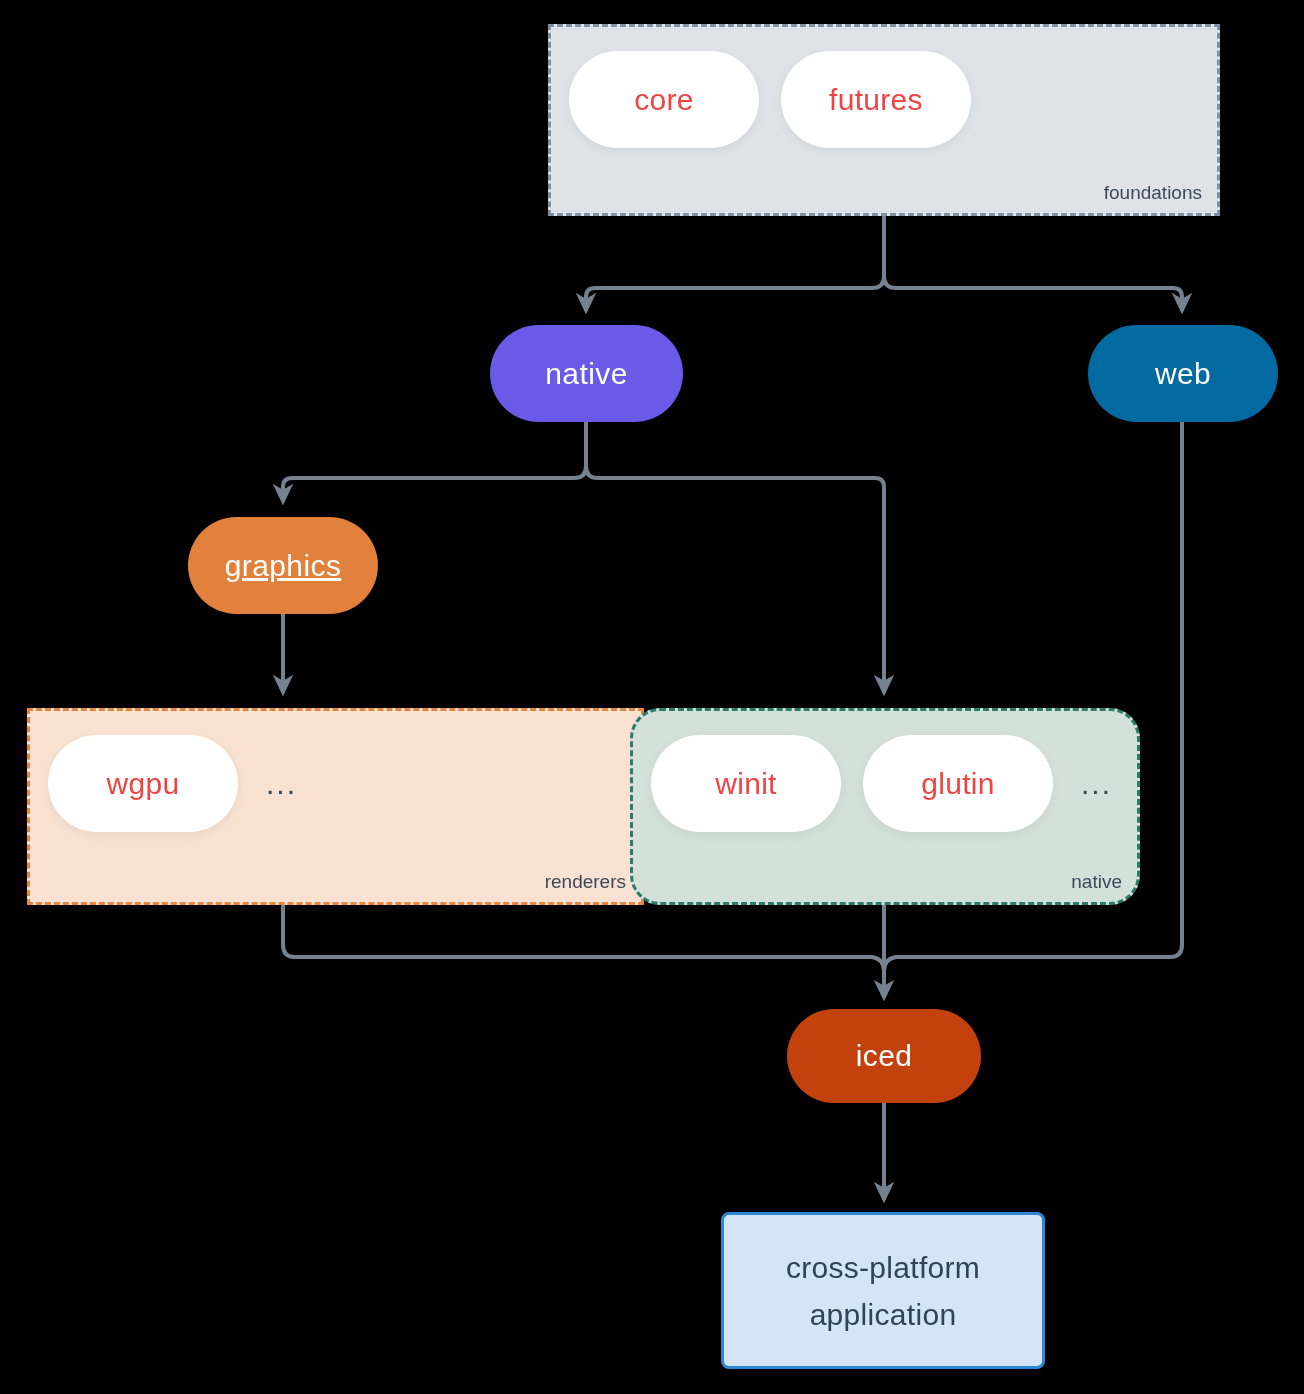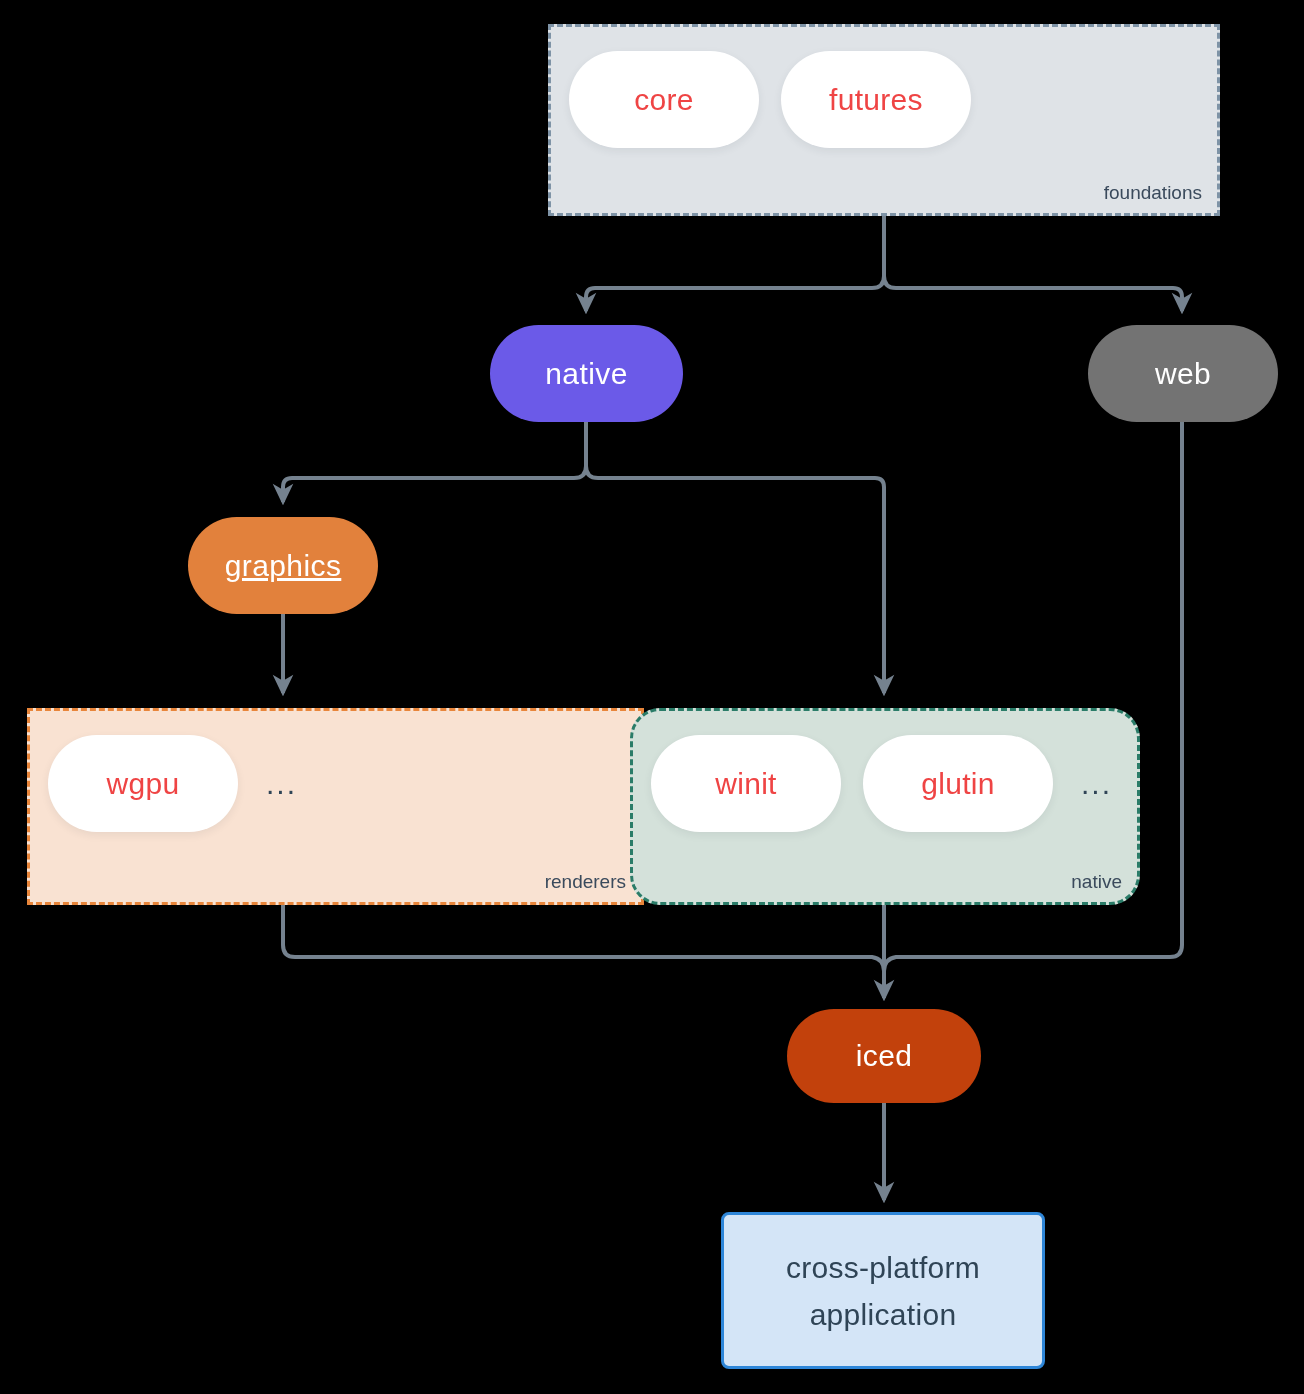--- a/index.html
+++ b/index.html
@@ -85,21 +85,21 @@
     height: 97px;
     border-radius: 49px;
     display: flex;
     align-items: center;
     justify-content: center;
     color: #ffffff;
     font-size: 30px;
     letter-spacing: 0.4px;
   }
   .node-native  { left: 490px;  top: 325px;  width: 193px; background: #6b5ae8; }
-  .node-web     { left: 1088px; top: 325px;  width: 190px; background: #737373; }
+  .node-web     { left: 1088px; top: 325px;  width: 190px; background: #0369a1; }
   .node-graphics{ left: 188px;  top: 517px;  width: 190px; background: #e2813c; text-decoration: underline; }
   .node-iced    { left: 787px;  top: 1009px; width: 194px; height: 94px; border-radius: 47px; background: #c2410c; }
   
   .app-box {
     position: absolute;
     left: 721px; top: 1212px;
     width: 324px; height: 157px;
     box-sizing: border-box;
     background: #d4e5f7;
     border: 3px solid #2e86d8;

